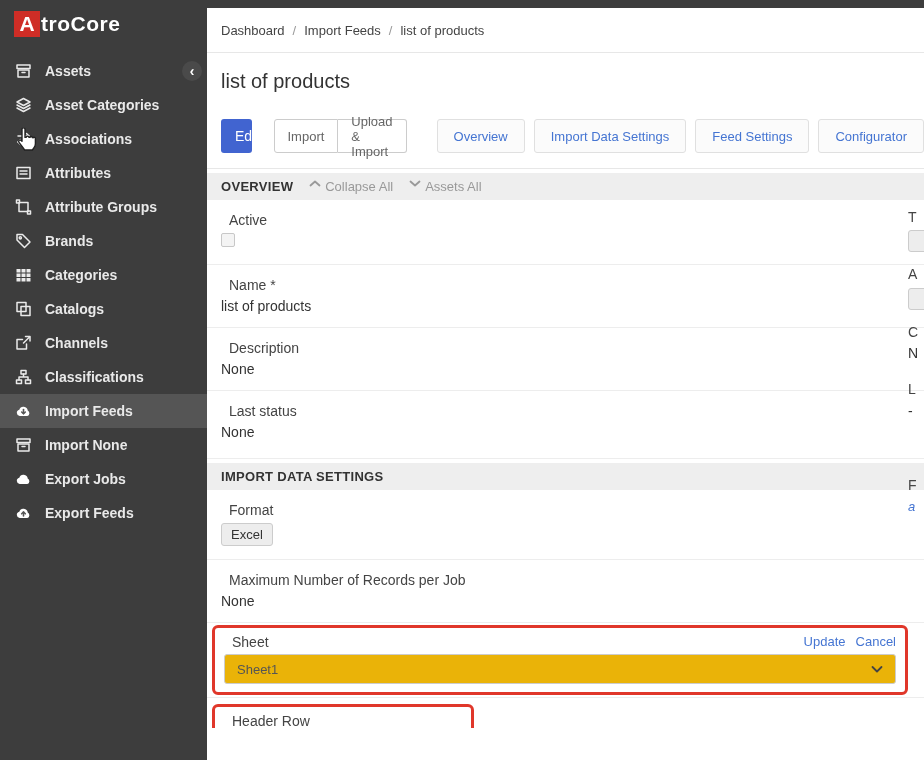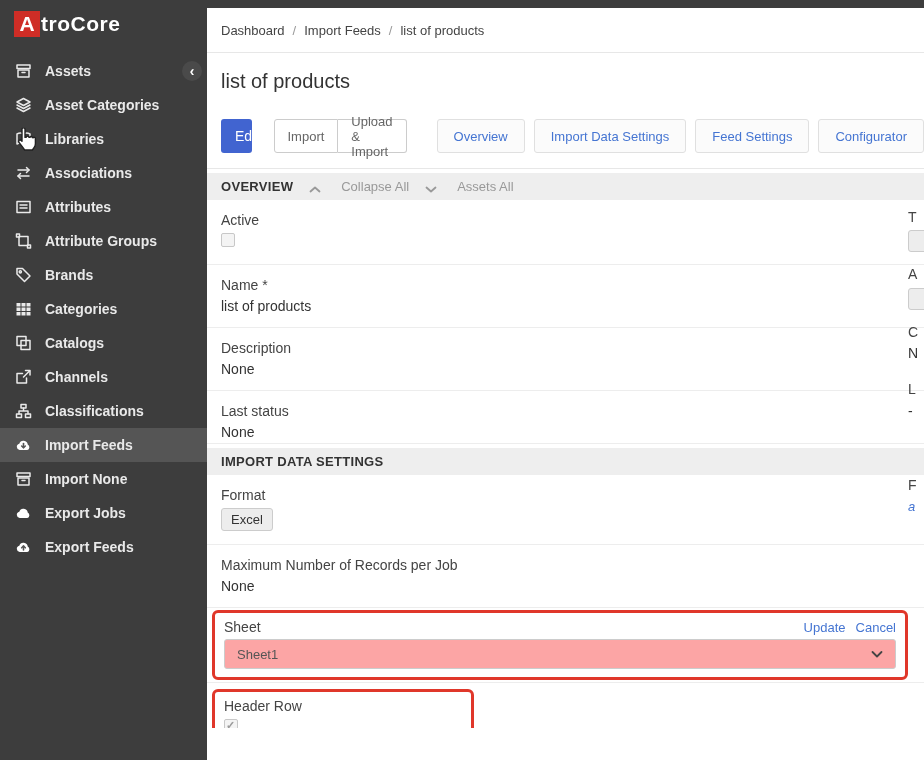--- a/index.html
+++ b/index.html
@@ -42,40 +42,40 @@
   .btn-group .btn-plain:first-child { border-radius: 3px 0 0 3px; }
   .btn-group .btn-plain:last-child { border-radius: 0 3px 3px 0; border-left: none; }
   .tab-btns { display: flex; gap: 9px; margin-left: 30px; }
   .btn-tab { background: #fbfbfb; border: 1px solid #e0e0e0; color: #4575d2; padding: 0 16px; white-space: nowrap; }
 
   .rule { border: none; border-top: 1px solid #e7e7e7; margin-top: 14px; }
 
   .panel-head { margin-top: 4px; height: 27px; background: #eee; display: flex; align-items: center;
                 padding: 0 14px; gap: 16px; }
   .panel-title { font-size: 13px; font-weight: bold; color: #333; letter-spacing: .3px; }
-  .panel-link { font-size: 13px; color: #999; display: flex; align-items: flex-end; gap: 20px; cursor: pointer; }
+  .panel-link { font-size: 13px; color: #999; display: flex; align-items: flex-start; gap: 4px; cursor: pointer; }
   .panel-link svg { display: block; }
 
   .frow { padding: 12px 14px 13px; border-bottom: 1px solid #ededed; }
-  .flabel { font-size: 14px; color: #444; line-height: 16px; }
+  .flabel { font-size: 14px; color: #444; line-height: 16px; margin-left: 8px; }
   .fvalue { font-size: 14px; color: #333; line-height: 16px; margin-top: 5px; }
   .cb { display: inline-block; width: 14px; height: 14px; border: 1px solid #c8c8c8; background: #f4f4f4;
         border-radius: 2px; margin-top: 5px; position: relative; }
   .cb.checked::after { content: "\2713"; position: absolute; left: 1px; top: -1px; font-size: 11px;
                        font-weight: bold; color: #9b9b9b; }
   .chip { display: inline-block; margin-top: 5px; padding: 3px 9px; background: #ededed;
           border: 1px solid #ccc; border-radius: 3px; font-size: 13px; color: #333; }
 
   .row-sheet { padding: 0 16px 2px 5px; border-bottom: 1px solid #ededed; }
   .redbox { border: 3px solid #e0372a; border-radius: 6px; }
   .sheet-box { margin-top: 2px; padding: 6px 9px 8px; }
-  .sheet-head { display: flex; justify-content: space-between; align-items: flex-end; gap: 16px; }
+  .sheet-head { display: flex; justify-content: space-between; align-items: flex-start; gap: 16px; }
   .sheet-links { display: flex; gap: 10px; }
   .link { font-size: 13px; color: #4575d2; cursor: pointer; }
-  .select { margin-top: 4px; height: 30px; border: 1px solid #ccc; border-radius: 3px; background: #fca5a5;
+  .select { margin-top: 4px; height: 30px; border: 1px solid #ccc; border-radius: 3px; background: #eab308;
             display: flex; align-items: center; justify-content: space-between; padding: 0 12px;
             font-size: 13px; color: #555; cursor: pointer; }
   .row-header-row { padding: 6px 0 4px 5px; border-bottom: 1px solid #ededed; }
   .hr-box { width: 262px; padding: 6px 9px 10px; }
 
   
   .frag { position: absolute; left: 701px; font-size: 14px; color: #444; white-space: nowrap; }
   .frag-chip { position: absolute; left: 701px; width: 40px; height: 22px; background: #ededed;
                border: 1px solid #ccc; border-radius: 3px; }
   .frag-link { position: absolute; left: 701px; font-size: 13px; color: #4575d2; font-style: italic; }
@@ -111,30 +111,20 @@
         <span class="nav-ic">
             <svg width="17" height="16" viewBox="0 0 16 16">
               <g fill="none" stroke="#eaeaea" stroke-width="1.5" stroke-linejoin="round" stroke-linecap="round">
                 <path d="M8 1.5 14.5 5 8 8.5 1.5 5Z"></path>
                 <path d="M1.5 8 8 11.5 14.5 8"></path>
                 <path d="M1.5 11 8 14.5 14.5 11"></path>
               </g>
             </svg>
           </span>
         <span>Asset Categories</span>
-      </div>
-      <div class="nav-item">
-        <span class="nav-ic">
-            <svg width="17" height="16" viewBox="0 0 16 16">
-              <g fill="none" stroke="#eaeaea" stroke-width="1.5" stroke-linejoin="round" stroke-linecap="round">
-                <path d="M8 3.5 C6.5 2 3.5 2 1.5 3 V13 C3.5 12 6.5 12 8 13.5 C9.5 12 12.5 12 14.5 13 V3 C12.5 2 9.5 2 8 3.5 V13"></path>
-              </g>
-            </svg>
-          </span>
-        <span>Libraries</span>
       </div>
       <div class="nav-item">
         <span class="nav-ic">
             <svg width="17" height="16" viewBox="0 0 16 16">
               <g fill="none" stroke="#eaeaea" stroke-width="1.5" stroke-linejoin="round" stroke-linecap="round">
                 <path d="M2.5 5h11"></path>
                 <path d="M11 2.5 13.5 5 11 7.5"></path>
                 <path d="M13.5 11h-11"></path>
                 <path d="M5 8.5 2.5 11 5 13.5"></path>
               </g>
@@ -334,21 +324,21 @@
       <span class="cb"></span>
     </div>
     <div class="frow">
       <div class="flabel">Name *</div>
       <div class="fvalue">list of products</div>
     </div>
     <div class="frow">
       <div class="flabel">Description</div>
       <div class="fvalue">None</div>
     </div>
-    <div class="frow" style="padding-bottom:3px">
+    <div class="frow" style="padding-bottom:18px">
       <div class="flabel">Last status</div>
       <div class="fvalue">None</div>
     </div>
 
     <div class="panel-head">
       <span class="panel-title">IMPORT DATA SETTINGS</span>
     </div>
 
     <div class="frow">
       <div class="flabel">Format</div>

